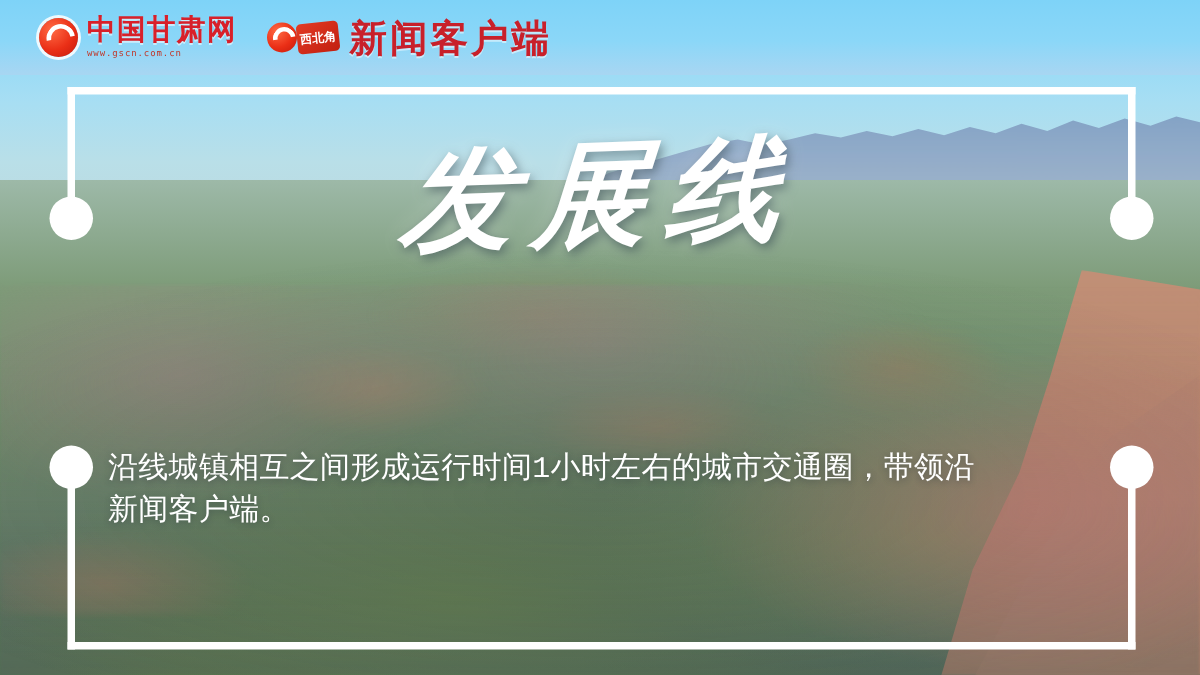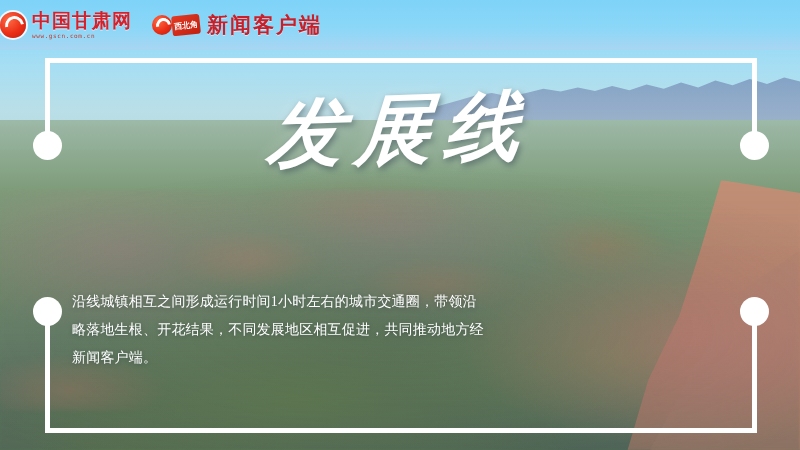--- a/index.html
+++ b/index.html
@@ -120,20 +120,21 @@
 
   
   .header {
     position: absolute;
     left: 0; right: 0; top: 0;
     height: 50px;
     background: linear-gradient(to bottom, #7ed3f8 0%, #8bd7f8 55%, #a8d6f2 100%);
     z-index: 6;
     display: flex;
     align-items: center;
+    padding-left: 26px;
     box-sizing: border-box;
   }
   .brand { display: flex; align-items: center; }
   .brand + .brand { margin-left: 20px; }
 
   .mark {
     width: 26px; height: 26px;
     border-radius: 50%;
     background: radial-gradient(circle at 34% 30%, #ff6a44 0%, #ea2f16 55%, #c3190b 100%);
     position: relative;
@@ -193,21 +194,21 @@
     display: flex;
     align-items: center;
     justify-content: center;
     letter-spacing: 0;
     transform: rotate(-6deg);
     flex: none;
     font-family: "DejaVu Sans", sans-serif;
   }
   .app-name {
     font-family: Liberation Sans, sans-serif;
-    font-size: 21px;
+    font-size: 25px;
     font-weight: 700;
     color: #c8202a;
     letter-spacing: 2px;
     margin-left: 7px;
     text-shadow: 0 1px 0 rgba(255,255,255,.5);
     white-space: nowrap;
   }
 
   
   .frame { position: absolute; inset: 0; z-index: 4; pointer-events: none; }
@@ -248,26 +249,26 @@
     text-shadow:
        2px 3px 7px rgba(40,60,70,.55),
        0 0 16px rgba(255,255,255,.28);
     transform: skewX(-6deg) rotate(-2deg);
   }
 
   
   .body-text {
     position: absolute;
     left: 72px;
-    top: 288px;
+    top: 300px;
     width: 660px;
     z-index: 5;
     color: #ffffff;
-    font-family: Liberation Serif, serif;
-    font-size: 14px;
+    font-family: Liberation Mono, monospace;
+    font-size: 20px;
     line-height: 28px;
     letter-spacing: .2px;
     text-shadow: 0 1px 4px rgba(40,50,60,.45);
   }
   .body-text p { margin: 0; white-space: nowrap; }
 </style>
 </head>
 <body>
 
 <div id="poster">
@@ -312,17 +313,16 @@
     <div class="dot dot-l-up"></div>
     <div class="dot dot-l-down"></div>
     <div class="dot dot-r-up"></div>
     <div class="dot dot-r-down"></div>
   </div>
 
   <div class="title">发展线</div>
 
   <div class="body-text">
     <p>沿线城镇相互之间形成运行时间1小时左右的城市交通圈，带领沿</p>
-    <p>略落地生根、开花结果，不同发展地区相互促进，共同推动地方经</p>
     <p>新闻客户端。</p>
   </div>
 
 </div>
 
 </body></html>

